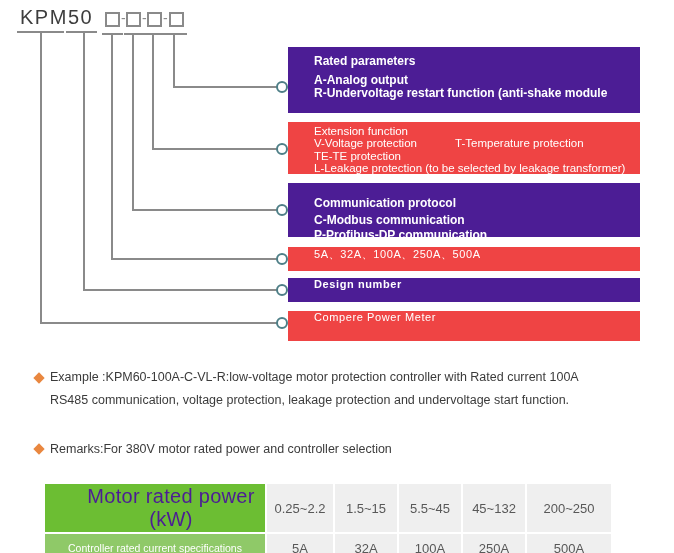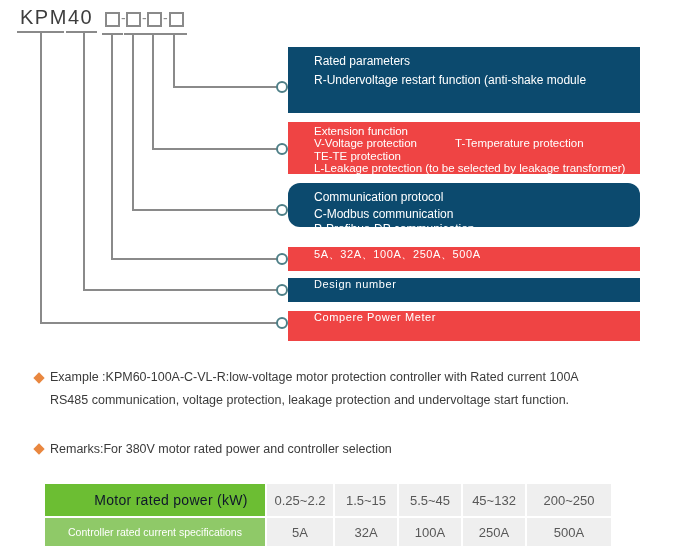--- a/index.html
+++ b/index.html
@@ -27,30 +27,30 @@
   .dot {
     position:absolute; width:8px; height:8px; border-radius:50%;
     background:#ffffff; border:2px solid #4e7f87; z-index:3;
   }
 
   
   .callout {
     position:absolute; left:288px; width:352px; box-sizing:border-box;
     padding-left:26px; color:#ffffff; z-index:2;
   }
-  .c-teal  { background:#0c4a6e; }
+  .c-teal  { background:#4c1d95;font-weight:bold; }
   .c-green { background:#ef4444; }
   .callout-line { white-space:pre-wrap; font-size:12px; line-height:13px; }
   .single-line { display:flex; align-items:flex-start; font-size:11px; letter-spacing:0.6px; }
 
   #co-rated   { top:47px;  height:66px; padding-top:8px; }
   #co-rated .t { margin-bottom:6px; }
   #co-ext     { top:122px; height:52px; padding-top:3px; }
   #co-ext .callout-line { font-size:11.5px; line-height:12.3px; }
-  #co-comm    { top:183px; height:44px; padding-top:7px;border-radius:12px; }
+  #co-comm    { top:183px; height:54px; padding-top:13px; }
   #co-comm .callout-line { line-height:15px; }
   #co-comm .t { margin-bottom:2px; }
   #co-amps    { top:247px; height:24px; }
   #co-design  { top:278px; height:24px; }
   #co-name    { top:311px; height:30px; }
 
   
   .diamond {
     position:absolute; width:8px; height:8px; background:#e9873f;
     transform:rotate(45deg);
@@ -59,34 +59,34 @@
 
   
   .spec-table {
     position:absolute; left:43px; top:482px;
     border-collapse:separate; border-spacing:2px;
   }
   .spec-table td { text-align:center; vertical-align:middle; }
   .row-power td { height:30px; }
   .row-current td { height:26px; }
   .head-green {
-    background:#6cbe33; color:#0f172a; font-size:14px; letter-spacing:0.3px;padding-left:33px;
+    background:#6cbe33; color:#4c1d95; font-size:20px; letter-spacing:0.3px;padding-left:33px;
   }
   .head-green-light {
     background:#8fc968; color:#ffffff; font-size:10.5px;
   }
   .data-cell { background:#efefef; color:#585858; font-size:13px; }
 </style>
 </head>
 <body>
 
 <div class="page">
 
   <span class="code-text" style="left:20px;">KPM</span>
-  <span class="code-text" style="left:68px;">40</span>
+  <span class="code-text" style="left:68px;">50</span>
 
   <div class="u-line" style="left:17px; top:31px; width:47px;"></div>
   <div class="u-line" style="left:66px; top:31px; width:31px;"></div>
 
   <div class="ph-box" style="left:105px;"></div>
   <span class="dash" style="left:121px;">-</span>
   <div class="ph-box" style="left:126px;"></div>
   <span class="dash" style="left:142px;">-</span>
   <div class="ph-box" style="left:147px;"></div>
   <span class="dash" style="left:163px;">-</span>
@@ -113,20 +113,21 @@
 
   <div class="dot" style="left:276px; top:81px;"></div>
   <div class="dot" style="left:276px; top:143px;"></div>
   <div class="dot" style="left:276px; top:204px;"></div>
   <div class="dot" style="left:276px; top:253px;"></div>
   <div class="dot" style="left:276px; top:284px;"></div>
   <div class="dot" style="left:276px; top:317px;"></div>
 
   <div id="co-rated" class="callout c-teal">
     <div class="callout-line t">Rated parameters</div>
+    <div class="callout-line">A-Analog output</div>
     <div class="callout-line">R-Undervoltage restart function (anti-shake module</div>
   </div>
 
   <div id="co-ext" class="callout c-green">
     <div class="callout-line">Extension function</div>
     <div class="callout-line">V-Voltage protection            T-Temperature protection</div>
     <div class="callout-line">TE-TE protection</div>
     <div class="callout-line">L-Leakage protection (to be selected by leakage transformer)</div>
   </div>
 

